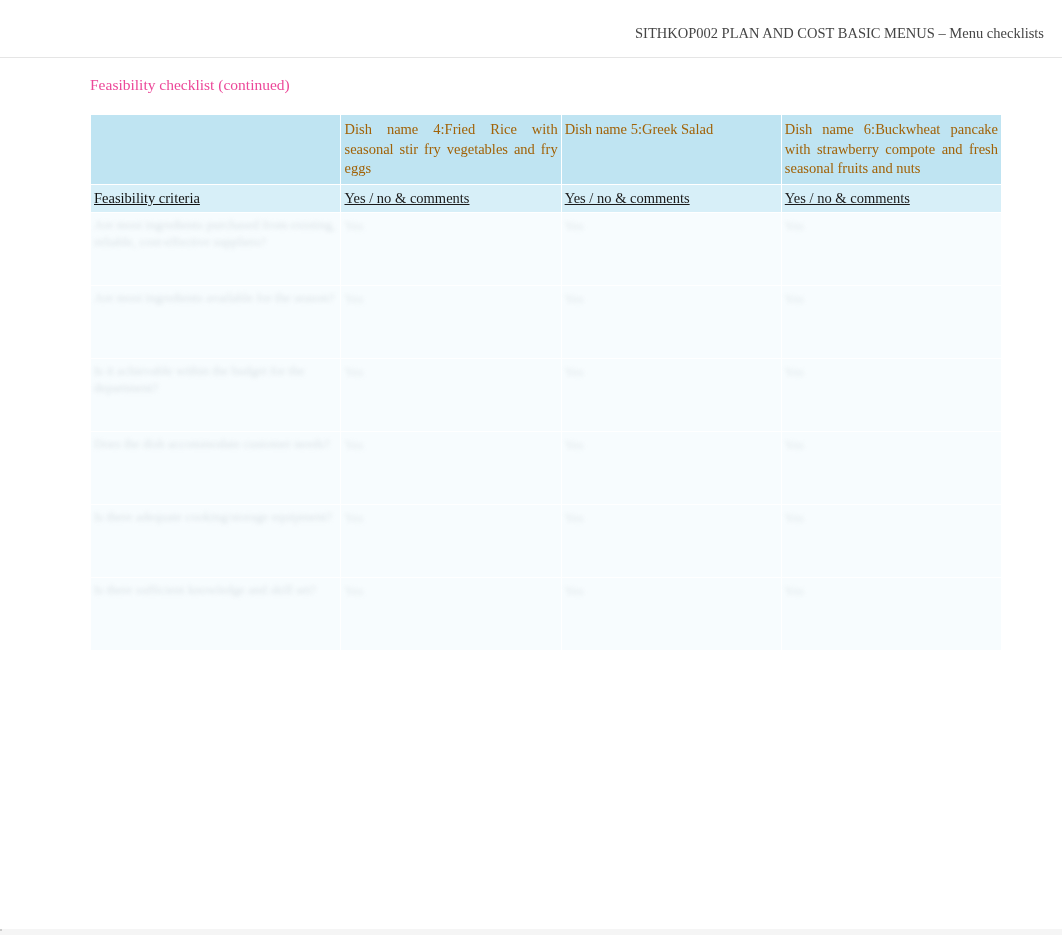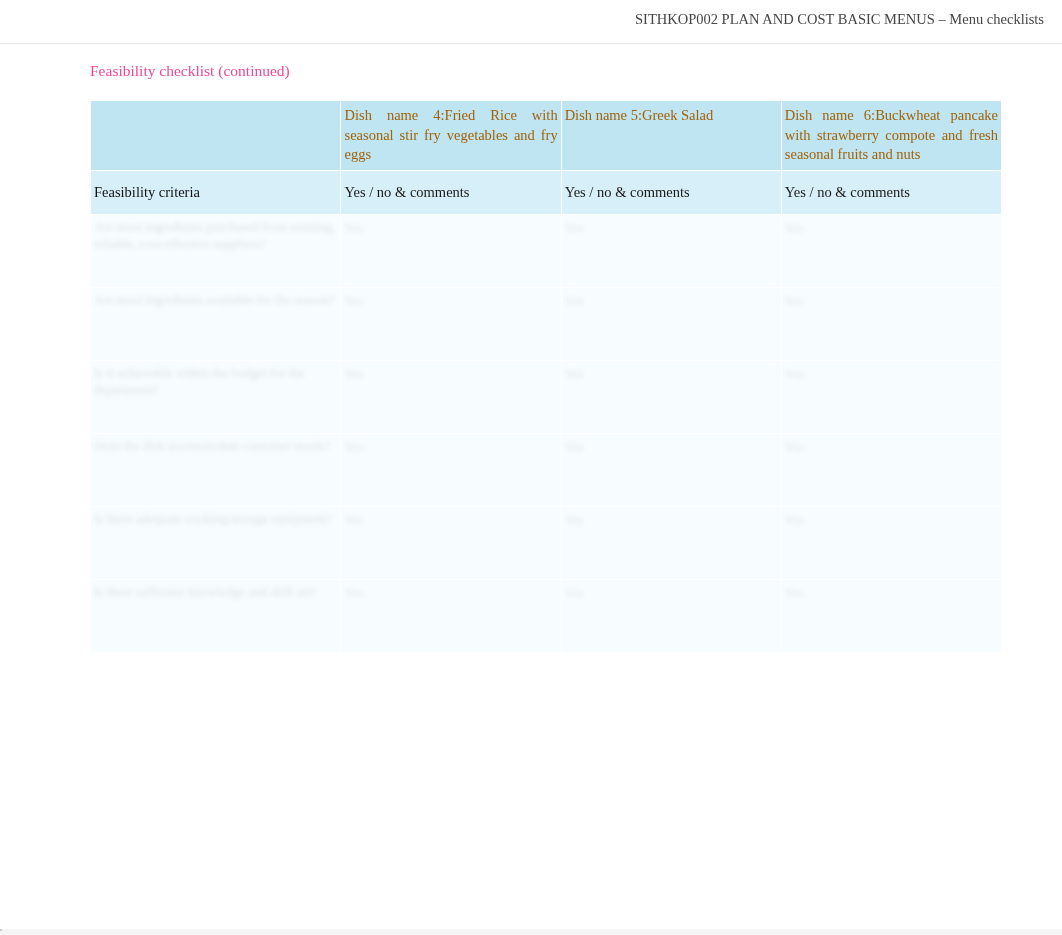--- a/index.html
+++ b/index.html
@@ -9,21 +9,21 @@
     }
     body {
       font-family: Georgia, 'Times New Roman', serif;
       background: #ffffff;
       width: 1062px;
       height: 935px;
       position: relative;
     }
     .header-area {
       text-align: right;
-      padding: 11px 18px 15px 0;
+      padding: 25px 18px 15px 0;
       font-size: 14.5px;
       color: #454545;
     }
     .separator-line {
       border-bottom: 1px solid #e5e5e5;
       margin-bottom: 18px;
     }
     .content-wrapper {
       padding: 0 60px 0 90px;
     }
@@ -55,22 +55,23 @@
       text-justify: inter-word;
       height: 56px;
       padding: 5px 3px;
     }
     .header-row-dish td.empty-corner {
       background: #bfe4f2;
     }
     .subheader-row td {
       background: #d7eff8;
       color: #1a1a1a;
-      padding: 12px 3px;
+      padding: 4px 3px;
       font-size: 14.5px;
+      text-decoration: underline;
     }
     .subheader-row td.criteria-head {
       background: #d7eff8;
       color: #111;
     }
     .data-row td {
       background: #f7fcfe;
       height: 73px;
       padding: 4px 3px;
     }

